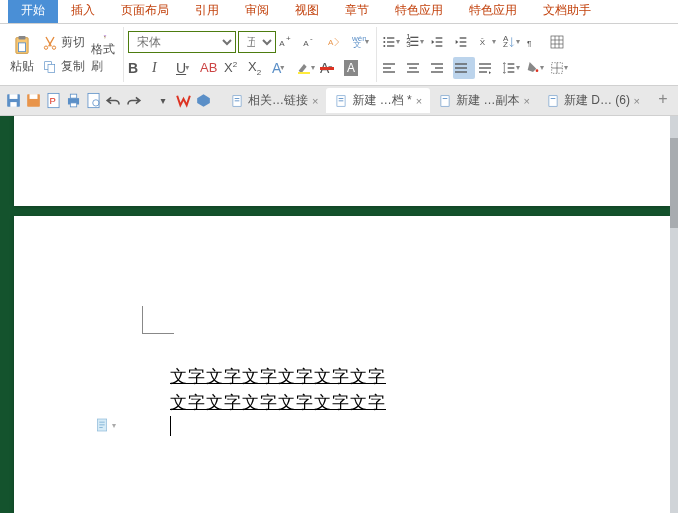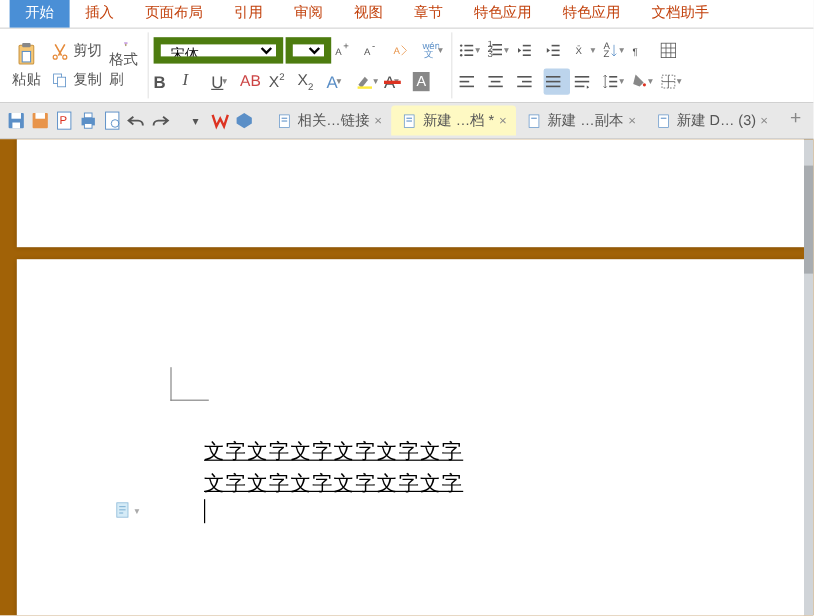--- a/index.html
+++ b/index.html
@@ -9,30 +9,30 @@
 .menubar .mi.active{background:#4a8fd6;color:#fff}
 .ribbon{height:62px;background:#fff;border-bottom:1px solid #d0d0d0;display:flex;align-items:stretch;padding:3px 4px}
 .rgrp{display:flex;flex-direction:column;justify-content:center;gap:4px;padding:0 4px;border-right:1px solid #e5e5e5}
 .rgrp.norb{border-right:none}
 .row{display:flex;align-items:center;gap:2px}
 .ico{width:22px;height:22px;display:flex;align-items:center;justify-content:flex-start;color:#555;cursor:pointer;border-radius:2px}
 .ico svg{width:16px;height:16px}
 .big{width:28px;height:40px;flex-direction:column;font-size:11px;color:#555}
 .big svg{width:22px;height:22px;margin-bottom:2px}
 .small{width:auto;padding:0 4px;gap:3px;font-size:11px}
-.sel{height:22px;border:6px solid #4d7c0f;background:#fff;font-size:12px;padding:0 4px;color:#000000;outline:none}
+.sel{height:22px;border:1px solid #4d7c0f;background:#fff;font-size:12px;padding:0 4px;color:#737373;outline:none}
 .drop{font-size:8px;color:#888;margin-left:-1px}
 .toolbar{height:30px;background:#e8e8e8;border-bottom:1px solid #d0d0d0;display:flex;align-items:center;padding:0 4px;gap:1px}
 .tbico{width:22px;height:22px;display:flex;align-items:center;justify-content:center;cursor:pointer;border-radius:2px}
 .docs{display:flex;align-items:flex-start;margin-left:8px;gap:0;flex:1}
 .tab{display:flex;align-items:center;gap:4px;padding:4px 8px;color:#555;cursor:pointer;border-radius:3px 3px 0 0;font-size:12px;max-width:110px}
-.tab.active{background:#fef9c3}
+.tab.active{background:#ffffff}
 .tab .x{color:#888;font-size:11px;cursor:pointer}
 .tab svg{width:14px;height:14px;flex-shrink:0}
-.canvas{position:absolute;top:116px;left:0;right:0;bottom:0;background:#a16207;overflow:hidden}
+.canvas{position:absolute;top:116px;left:0;right:0;bottom:0;background:#14532d;overflow:hidden}
 .page{position:absolute;background:#fff;box-shadow:0 1px 4px rgba(0,0,0,.25)}
 .page1{left:14px;top:-10px;width:656px;height:100px}
 .page2{left:14px;top:100px;width:656px;height:300px}
 .rtgut{position:absolute;right:0;top:0;width:8px;height:100%;background:#d0d4d8}
 .rtgut2{position:absolute;right:0;top:22px;width:8px;height:90px;background:#a8acb0}
 .txtbox{position:absolute;left:128px;top:90px;width:32px;height:28px;border-left:1px solid #888;border-bottom:1px solid #888}
 .content{position:absolute;left:156px;top:148px}
 .content .ln{font-size:17px;color:#000;text-decoration:underline;letter-spacing:1px;line-height:1.5}
 .cursor{position:absolute;left:156px;top:200px;width:1px;height:20px;background:#000}
 .sideico{position:absolute;left:80px;top:200px;display:flex;align-items:center;gap:2px}
@@ -386,21 +386,21 @@
           <rect x="8" y="7" width="8" height="1.5" fill="#5b8fc7"></rect>
         </svg>
         <span style="white-space:nowrap;overflow:hidden">新建 …副本</span>
         <span class="x">×</span>
       </div>
     <div class="tab">
         <svg viewBox="0 0 24 24">
           <rect x="5" y="3" width="14" height="18" fill="#fff" stroke="#5b8fc7"></rect>
           <rect x="8" y="7" width="8" height="1.5" fill="#5b8fc7"></rect>
         </svg>
-        <span style="white-space:nowrap;overflow:hidden">新建 D… (3)</span>
+        <span style="white-space:nowrap;overflow:hidden">新建 D… (6)</span>
         <span class="x">×</span>
       </div>
     <div class="tbico" style="margin-left:4px">
         <span style="font-size:16px;color:#888">+</span>
       </div>
   </div>
 </div>
 
 <div class="canvas">
   <div class="page page1"></div>

